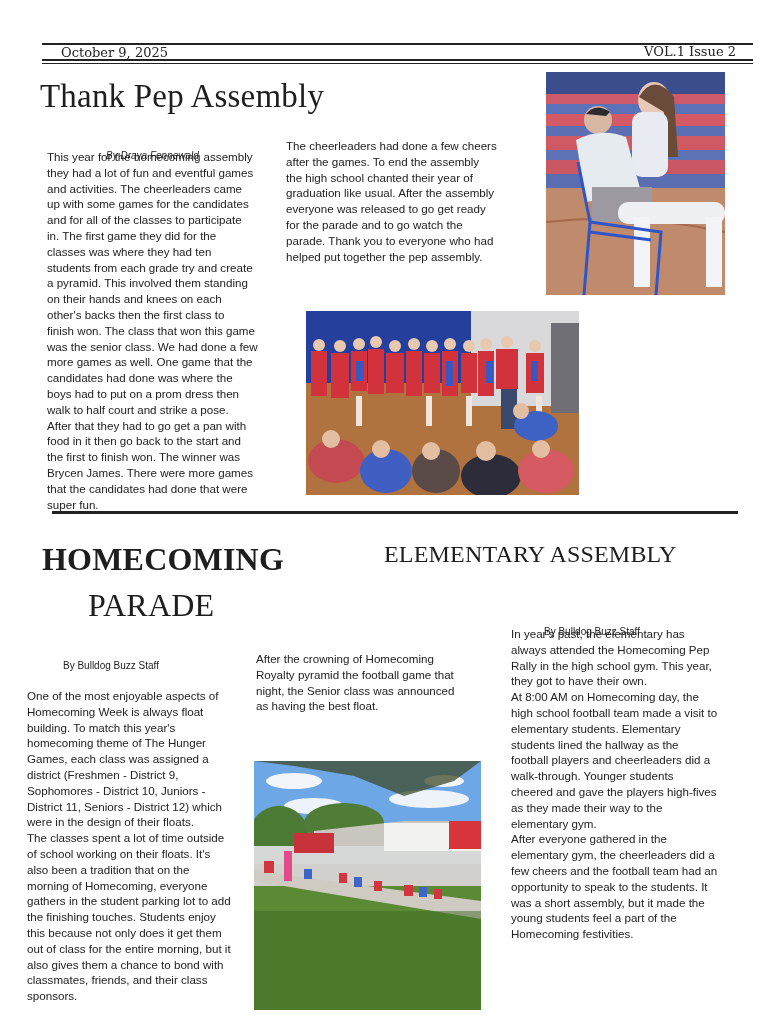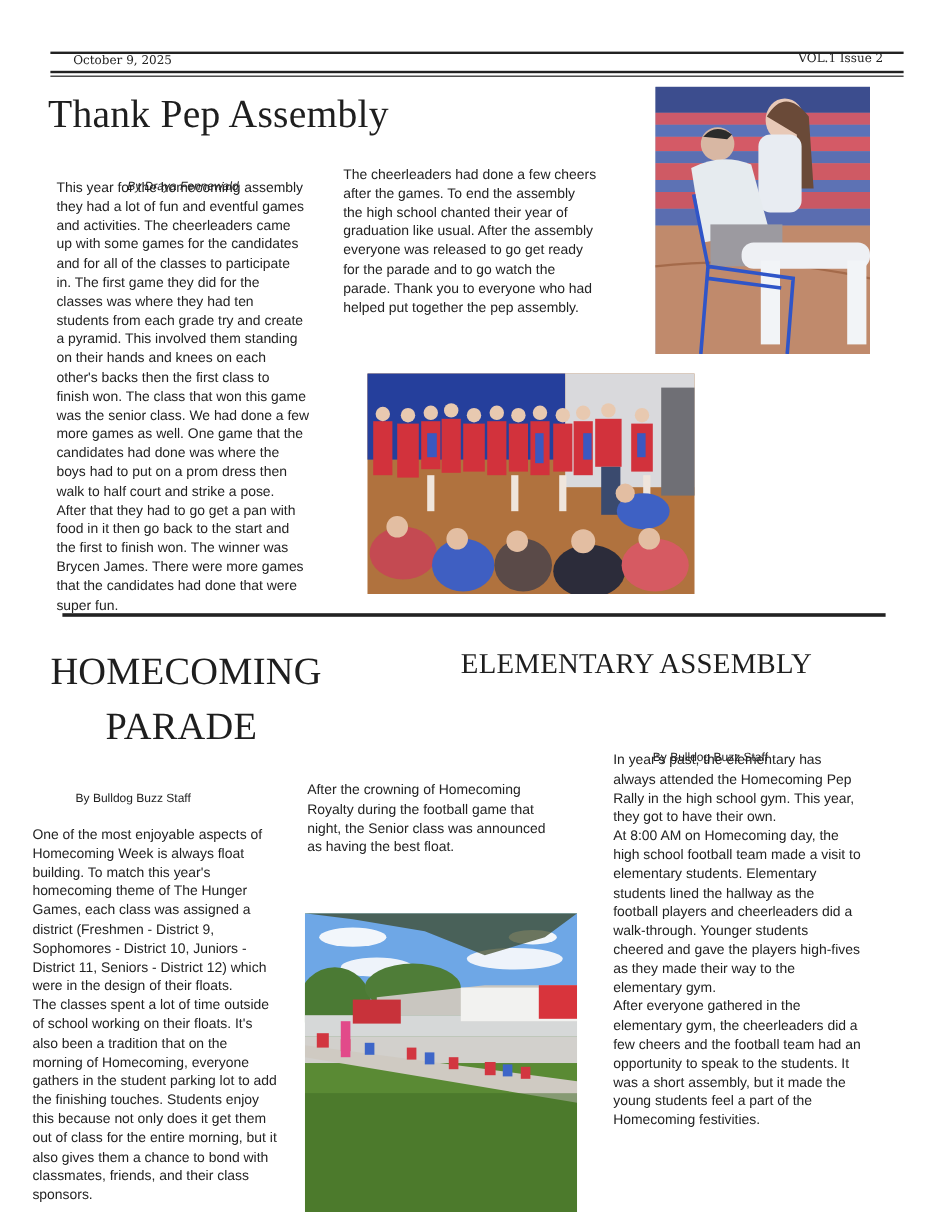--- a/index.html
+++ b/index.html
@@ -2,21 +2,21 @@
 <html><head>
 <meta charset="utf-8">
 <style>
   html, body { margin: 0; padding: 0; }
   body {
     width: 777px; height: 1024px; background: #ffffff; position: relative; overflow: hidden;
     font-family: "DejaVu Sans", sans-serif; color: #222;
   }
   .abs { position: absolute; }
   .rule { position: absolute; background: #222; }
-  .masthead-text { font-family: "DejaVu Serif", serif; font-size: 10px; color: #222; }
+  .masthead-text { font-family: "DejaVu Serif", serif; font-size: 13px; color: #222; }
   .headline {
     font-family: "Liberation Serif", "DejaVu Serif", serif; color: #1e1e1e;
     font-weight: normal; margin: 0; letter-spacing: 0.2px;
   }
   .byline { font-family: "Liberation Sans", sans-serif; font-size: 10px; color: #222; margin-top: 29px; }
   .byline.italic { font-style: italic; }
   .body-text {
     font-family: "Liberation Sans", sans-serif; font-size: 11.6px; line-height: 15.8px;
     color: #222; margin: 0; white-space: pre-line;
   }
@@ -155,21 +155,21 @@
         <circle cx="125" cy="140" r="9"></circle>
       <circle cx="180" cy="140" r="10"></circle>
         <circle cx="235" cy="138" r="9"></circle>
         <circle cx="215" cy="100" r="8"></circle>
     </g>
   </svg>
 </div>
 
 <div class="rule" style="left:52px; top:511px; width:686px; height:3px;"></div>
 
-<h2 class="abs headline" style="left:42px; top:541px; font-size:32px;">HOMECOMING</h2>
+<h2 class="abs headline" style="left:42px; top:541px; font-size:32px;font-weight:bold;">HOMECOMING</h2>
 <h2 class="abs headline" style="left:42px; top:587px; font-size:32px;margin-left:46px;">PARADE</h2>
 <div class="abs byline" style="left:63px; top:631px;">By Bulldog Buzz Staff</div>
 <p class="abs body-text" style="left:27px; top:688px; width:230px;">   One of the most enjoyable aspects of
 Homecoming Week is always float
 building. To match this year's
 homecoming theme of The Hunger
 Games, each class was assigned a
 district (Freshmen - District 9,
 Sophomores - District 10, Juniors -
 District 11, Seniors - District 12) which
@@ -179,21 +179,21 @@
 also been a tradition that on the
 morning of Homecoming, everyone
 gathers in the student parking lot to add
 the finishing touches. Students enjoy
 this because not only does it get them
 out of class for the entire morning, but it
 also gives them a chance to bond with
 classmates, friends, and their class
 sponsors.</p>
 <p class="abs body-text" style="left:256px; top:651px; width:230px;">After the crowning of Homecoming
-Royalty during the football game that
+Royalty pyramid the football game that
 night, the Senior class was announced
 as having the best float.</p>
 
 <div class="photo" style="left:254px; top:761px; width:227px; height:249px;">
   <svg viewBox="0 0 227 249" preserveAspectRatio="none">
     <rect width="227" height="249" fill="#4f7d32"></rect>
     <rect x="0" y="0" width="227" height="85" fill="#6ea7e6"></rect>
     <ellipse cx="40" cy="20" rx="28" ry="8" fill="#f2f6fb"></ellipse>
     <ellipse cx="60" cy="45" rx="30" ry="8" fill="#eef3fa"></ellipse>
     <ellipse cx="175" cy="38" rx="40" ry="9" fill="#eef3fa"></ellipse>

